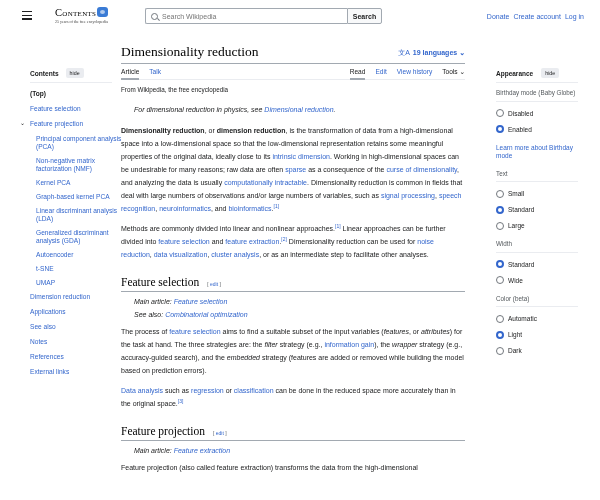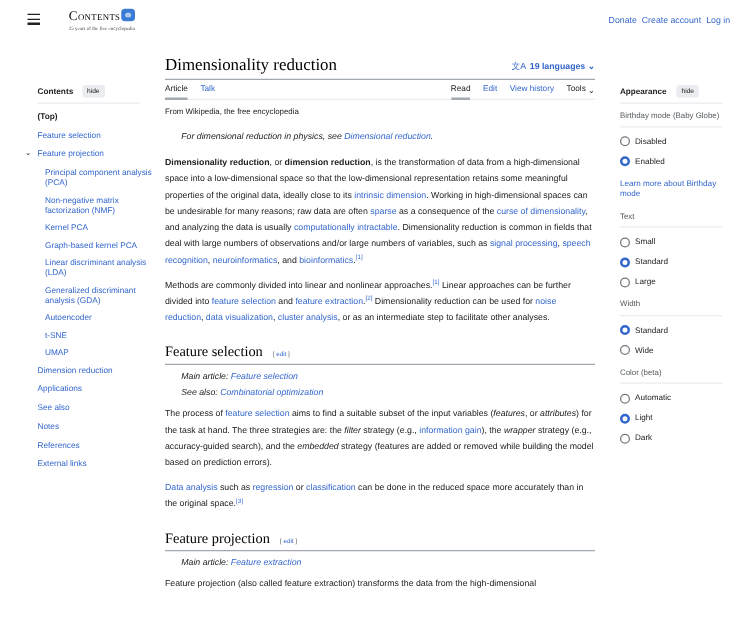--- a/index.html
+++ b/index.html
@@ -31,21 +31,21 @@
   .toc-head { display: flex; align-items: center; gap: 7px; padding-bottom: 4px; border-bottom: 1px solid #eaecf0; width: 82px; }
   .toc-title { font-weight: bold; font-size: 6.6px; }
   .hide-btn { background: #eaecf0; font-size: 5.3px; padding: 2px 4px; border-radius: 2px; color: #202122; }
   .toc-list { list-style: none; margin-top: 7px; font-size: 6.6px; }
   .toc-list li { margin-bottom: 7px; line-height: 8px; position: relative; }
   .toc-list li.sub { padding-left: 6px; margin-bottom: 6px; }
   .toc-list li.top { color: #202122; font-weight: bold; }
   .toc-chevron { position: absolute; left: -10px; top: -1px; font-size: 6px; color: #202122; }
 
   
-  .main { position: absolute; left: 132px; top: 44px; width: 344px; }
+  .main { position: absolute; left: 121px; top: 44px; width: 344px; }
   .title-row { display: flex; justify-content: space-between; align-items: flex-end; border-bottom: 1px solid #a2a9b1; padding-bottom: 3px; }
   .page-title { font-family: "Liberation Serif", serif; font-size: 13.5px; font-weight: normal; color: #000; }
   .lang-btn { font-size: 7px; font-weight: bold; color: #3366cc; margin-bottom: 2px; }
   .lang-icon { font-weight: normal; margin-right: 3px; }
   .tabs-row { display: flex; justify-content: space-between; font-size: 6.6px; border-bottom: 1px solid #eaecf0; height: 16px; align-items: center; }
   .tabs-row .group { display: flex; gap: 10px; height: 100%; }
   .tab { display: flex; align-items: center; height: 100%; position: relative; }
   .tab.active { color: #202122; }
   .tab.active::after { content: ""; position: absolute; left: 0; right: 0; bottom: -1px; height: 2px; background: #a2a9b1; }
   .tagline { font-size: 6.3px; margin-top: 6px; color: #202122; }
@@ -74,20 +74,27 @@
 <div class="header">
   <div class="hamburger">
       <span></span>
       <span></span>
       <span></span>
     </div>
   <div class="logo">
     <div><span class="logo-word">Contents</span><span class="logo-globe"></span></div>
     <div class="logo-tag">25 years of the free encyclopedia</div>
   </div>
+  <form class="search">
+    <div class="search-box">
+      <span class="search-icon"></span>
+      <input class="search-input" placeholder="Search Wikipedia" style="">
+    </div>
+    <button class="search-btn">Search</button>
+  </form>
   <div class="user-links">
     <a>Donate</a>
     <a>Create account</a>
     <a>Log in</a>
   </div>
 </div>
 
 <nav class="toc">
   <div class="toc-head">
     <span class="toc-title">Contents</span>

